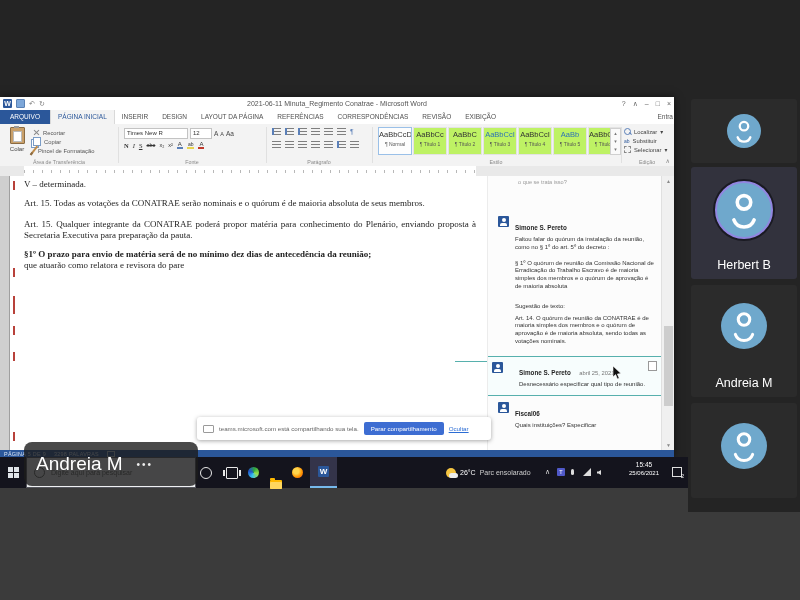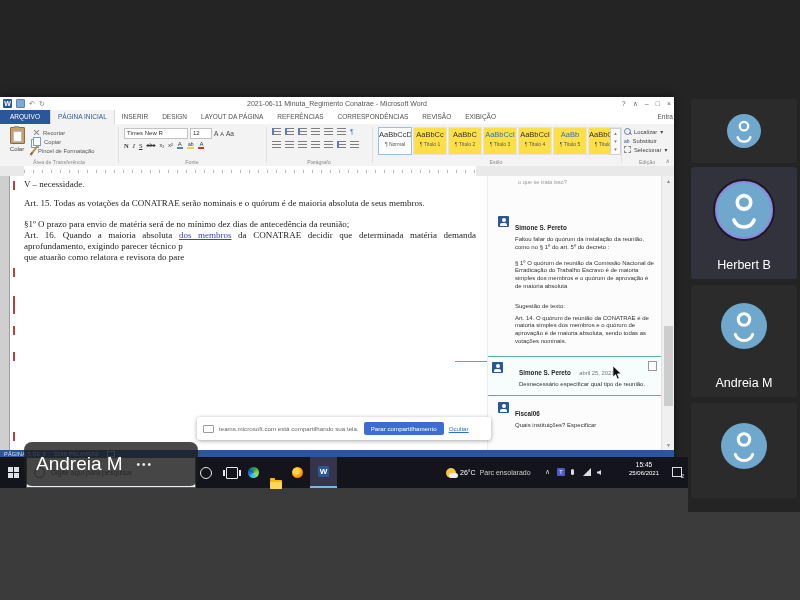--- a/index.html
+++ b/index.html
@@ -44,21 +44,21 @@
   .fontrow2{position:absolute;left:124px;top:17px;display:flex;gap:4px;align-items:center;font-size:6.5px;color:#333;}
   .fmt{font-family:"Liberation Serif",serif;}
   .colorbtn{font-size:6px;line-height:6px;border-bottom:2px solid;padding:0 1px;}
   .parrows{position:absolute;left:272px;top:4px;display:flex;gap:4px;}
   .parrows2{position:absolute;left:272px;top:17px;display:flex;gap:4px;}
   .ic-lines{width:9px;height:7px;background:repeating-linear-gradient(0deg,#7f7f7f 0 1px,transparent 1px 3px);}
   .ic-lines.b:before{content:"";display:block;width:2px;height:7px;background:#5a7fb8;}
   .ic-para{font-size:7px;color:#5a7fb8;line-height:7px;}
   
   .styles{position:absolute;left:378px;top:3px;display:flex;gap:1px;}
-  .stcard{width:32px;height:26px;background:#fde047;border:1px solid #e3e3e3;text-align:center;overflow:hidden;}
+  .stcard{width:32px;height:26px;background:#bef264;border:1px solid #e3e3e3;text-align:center;overflow:hidden;}
   .stcard.sel{border-color:#9ac0e8;background:#fdfdfd;}
   .stcard .sample{font-size:7.5px;color:#333;line-height:13px;white-space:nowrap;}
   .stcard:nth-child(4) .sample,.stcard:nth-child(6) .sample{color:#2e74b5;}
   .stcard .stname{font-size:5px;color:#555;line-height:6px;white-space:nowrap;}
   .stscroll{position:absolute;left:610px;top:4px;width:9px;height:25px;border:1px solid #d0d0d0;background:#fafafa;font-size:5px;color:#777;text-align:center;line-height:8px;}
   
   .editing{position:absolute;left:624px;top:3px;font-size:5.8px;color:#444;}
   .editing .row{display:flex;gap:3px;align-items:center;height:9px;white-space:nowrap;}
   .ic-find{width:5px;height:5px;border:1px solid #5a7fb8;border-radius:50%;position:relative;}
   .ic-find:after{content:"";position:absolute;left:4px;top:4px;width:3px;height:1px;background:#5a7fb8;transform:rotate(45deg);}
@@ -69,21 +69,21 @@
   .ruler{position:absolute;left:0;top:69px;width:100%;height:10px;background:#e9e9e9;border-bottom:1px solid #d8d8d8;}
   .ruler-mid{position:absolute;left:24px;top:0;width:452px;height:10px;background:#fff;background-image:repeating-linear-gradient(90deg,#b8b8b8 0 1px,transparent 1px 9px);background-size:100% 3px;background-repeat:no-repeat;background-position:0 4px;}
   
   .docarea{position:absolute;left:0;top:79px;width:100%;height:274px;background:#fff;overflow:hidden;}
   .page-edge{position:absolute;left:0;top:0;width:9px;height:100%;background:#cfcfcf;border-right:1px solid #9f9f9f;}
   .chbar{position:absolute;left:13px;width:2px;height:9px;background:#b8413a;}
   .doctext{position:absolute;left:24px;top:3px;width:452px;font-family:"Liberation Serif",serif;font-size:9px;line-height:11px;color:#1d1d1d;text-align:justify;}
   .doctext p{margin:0 0 10px;}
   .doctext p.g1{margin-bottom:8px;}
   .doctext p.g2{margin-bottom:18px;}
-  .doctext p.g0{margin-bottom:0;}
+  .doctext p.g0{margin-bottom:0;font-weight:bold;}
   .ins{color:#4040c0;text-decoration:underline;}
   .tailline{margin:0;}
   
   .comments{position:absolute;left:487px;top:0;width:174px;height:274px;background:#fcfcfc;border-left:1px solid #ececec;}
   .cpartial{position:absolute;left:30px;top:3px;font-size:5.6px;color:#9a9a9a;}
   .comment{position:absolute;left:10px;right:6px;}
   .cav{position:absolute;left:0;top:0;width:11px;height:11px;background:#2b579a;border-radius:1px;}
   .cav:before{content:"";position:absolute;left:3.5px;top:2px;width:4px;height:4px;border-radius:50%;background:#fff;}
   .cav:after{content:"";position:absolute;left:2px;top:7px;width:7px;height:3px;background:#fff;border-radius:2px 2px 0 0;}
   .cbody{margin-left:17px;}
@@ -327,24 +327,24 @@
     <div class="docarea">
       <div class="page-edge"></div>
       <div class="chbar" style="top:5px;"></div>
       <div class="chbar" style="top:92px;"></div>
       <div class="chbar" style="top:120px;height:18px;"></div>
       <div class="chbar" style="top:150px;"></div>
       <div class="chbar" style="top:176px;"></div>
       <div class="chbar" style="top:256px;"></div>
 
       <div class="doctext">
-        <p class="g1">V – necessidade.</p>
+        <p class="g1">V – determinada.</p>
         <p>Art. 15. Todas as votações da CONATRAE serão nominais e o quórum é de maioria absoluta de seus membros.</p>
+        <p class="g1">Art. 15. Qualquer integrante da CONATRAE poderá propor matéria para conhecimento do Plenário, enviando proposta à Secretaria Executiva para preparação da pauta.</p>
         <p class="g0">§1º O prazo para envio de matéria será de no mínimo dez dias de antecedência da reunião;</p>
-        <p class="g0"><span>Art. 16. Quando a maioria absoluta </span><span class="ins">dos membros</span><span> da CONATRAE decidir que determinada matéria demanda aprofundamento, exigindo parecer técnico p</span></p>
         <p class="tailline">que atuarão como relatora e revisora do pare</p>
       </div>
 
       <div class="teal-line" style="left:455px;top:185px;width:33px;"></div>
 
       <div class="comments">
         <div class="cpartial">o que se trata isso?</div>
 
         <div class="comment" style="top:40px;">
           <div class="cav"></div>

